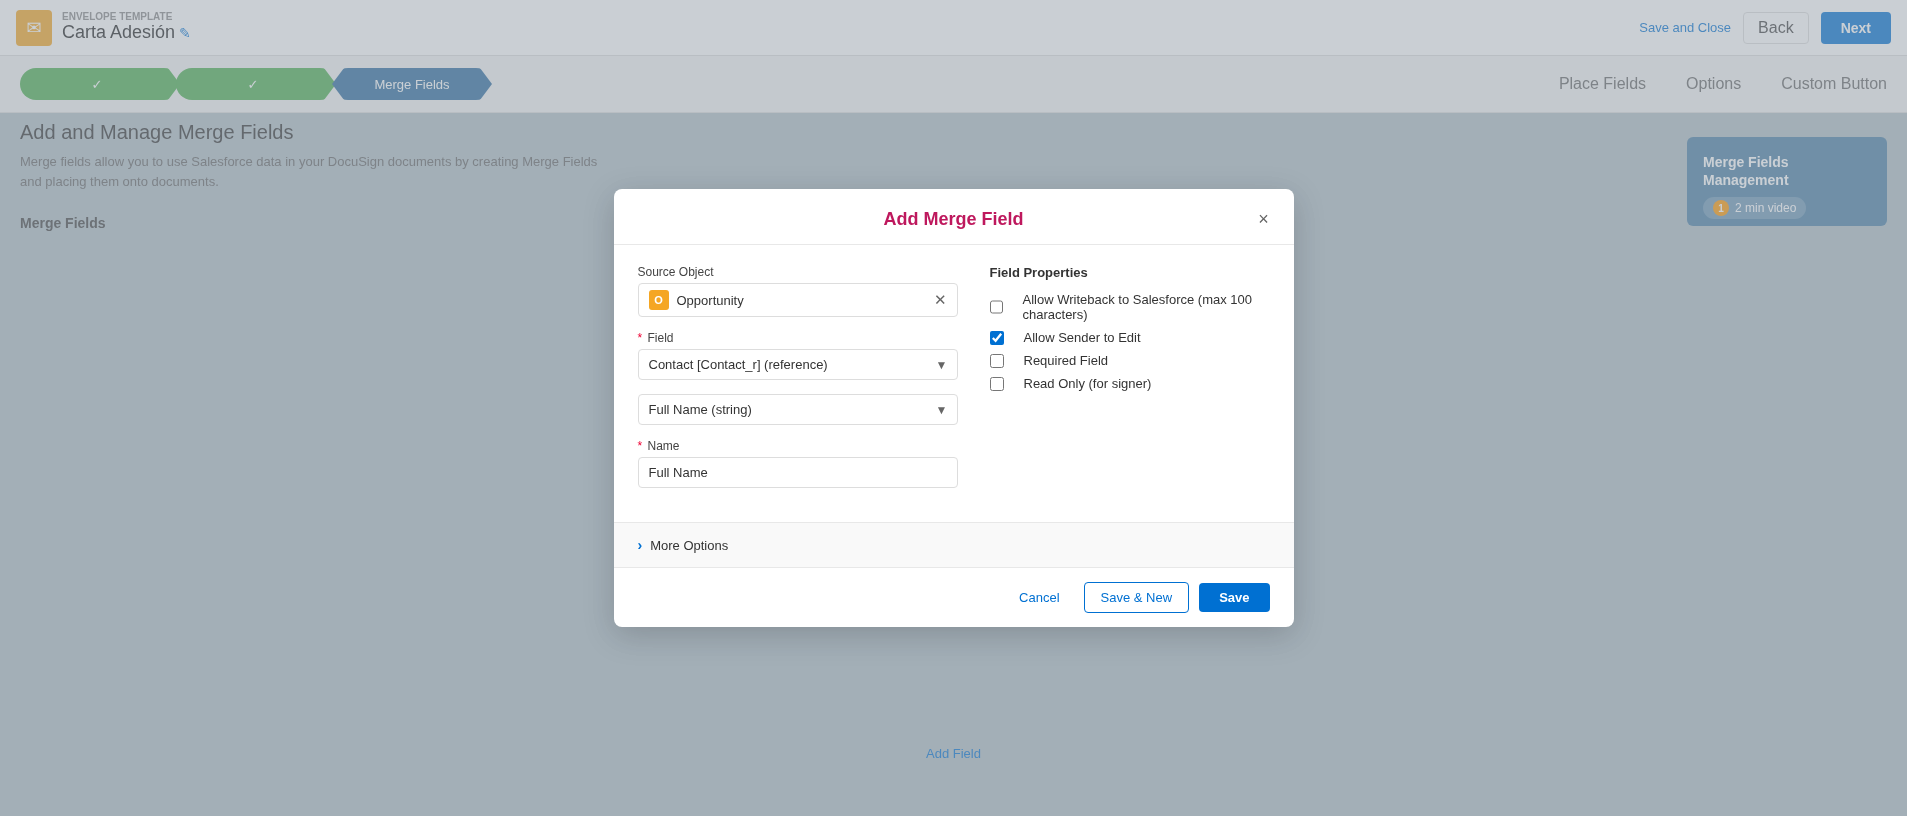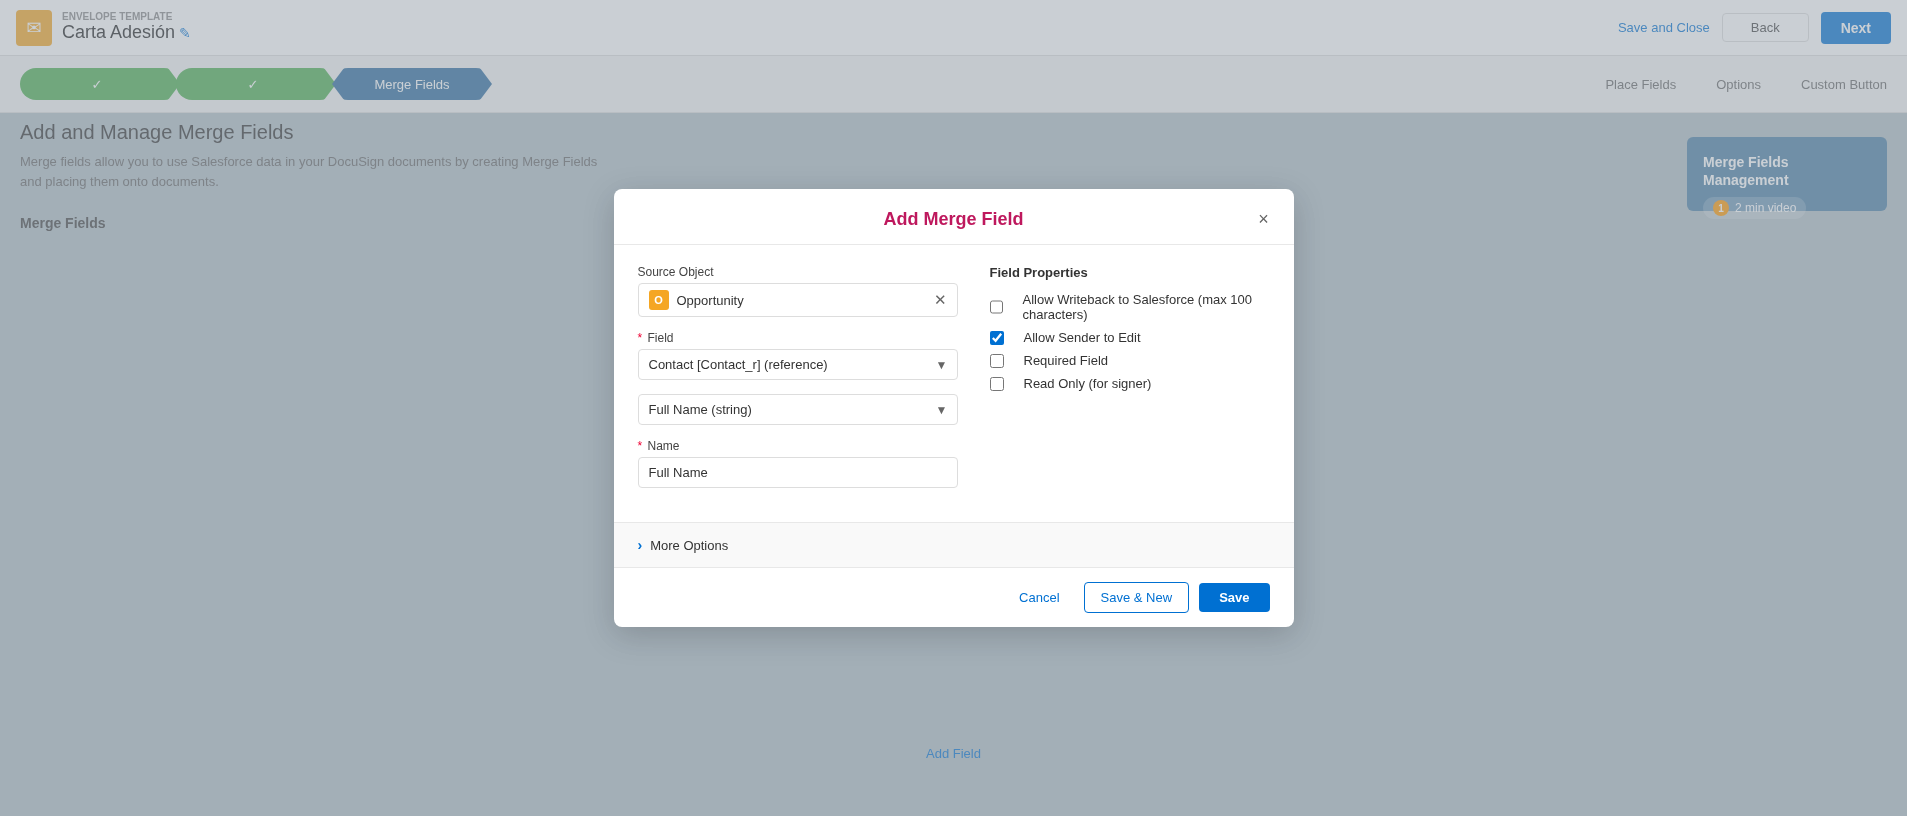--- a/index.html
+++ b/index.html
@@ -14,21 +14,21 @@
     .topbar-left { display: flex; align-items: center; gap: 10px; }
     .topbar-icon {
       width: 36px; height: 36px; background: #f5a623; border-radius: 4px;
       display: flex; align-items: center; justify-content: center; color: #fff; font-size: 18px;
     }
     .topbar-label { font-size: 10px; color: #888; text-transform: uppercase; font-weight: 600; line-height: 1; }
     .topbar-title { font-size: 18px; color: #222; font-weight: 400; }
     .topbar-edit { color: #0070d2; font-size: 14px; margin-left: 4px; cursor: pointer; }
     .topbar-right { display: flex; align-items: center; gap: 12px; }
     .btn-save-close { background: none; border: none; color: #0070d2; font-size: 13px; cursor: pointer; }
-    .btn-back { background: none; border: 1px solid #ddd; color: #444; padding: 6px 28px; border-radius: 4px; cursor: pointer; font-size: 13px; text-align: right; }
+    .btn-back { background: none; border: 1px solid #ddd; color: #444; padding: 6px 14px; border-radius: 4px; cursor: pointer; font-size: 16px; text-align: right; }
     .btn-next { background: #0070d2; color: #fff; border: none; padding: 8px 20px; border-radius: 4px; font-size: 14px; font-weight: 600; cursor: pointer; }
 
     
     .steps-bar {
       display: flex; align-items: center; background: #f3f3f3;
       padding: 12px 20px; gap: 0; border-bottom: 1px solid #ddd;
       position: relative; z-index: 5;
     }
     .step {
       display: flex; align-items: center; position: relative;
@@ -40,37 +40,37 @@
       background: #4caf50; min-width: 160px;
       clip-path: polygon(0 0, calc(100% - 12px) 0, 100% 50%, calc(100% - 12px) 100%, 0 100%, 12px 50%);
     }
     .step-pill:first-child {
       clip-path: polygon(0 0, calc(100% - 12px) 0, 100% 50%, calc(100% - 12px) 100%, 0 100%);
     }
     .step-pill.active { background: #2d6b9e; }
     .step-check { margin-right: 6px; }
 
     .steps-right { margin-left: auto; display: flex; gap: 40px; align-items: center; }
-    .steps-right-item { font-size: 13px; color: #666; cursor: pointer; }
+    .steps-right-item { font-size: 16px; color: #666; cursor: pointer; }
 
     
     .main-content {
       display: flex; gap: 0; padding: 8px 20px; position: relative;
       min-height: 700px;
     }
     .content-area { flex: 1; }
     .page-title { font-size: 20px; color: #333; margin-bottom: 8px; font-weight: 400; }
     .page-desc { font-size: 13px; color: #666; margin-bottom: 24px; max-width: 600px; line-height: 1.5; }
 
     .merge-fields-label { font-size: 14px; color: #444; font-weight: 600; margin-bottom: 12px; }
     .add-field-link { color: #0070d2; font-size: 13px; cursor: pointer; text-decoration: none; margin-left: auto; }
 
     .sidebar-panel {
       width: 200px; background: #4a7fa5; border-radius: 6px; padding: 16px;
-      color: #fff; position: absolute; right: 20px; top: 24px; height: 74px;
+      color: #fff; position: absolute; right: 20px; top: 24px; height: 89px;
     }
     .sidebar-panel-title { font-size: 14px; font-weight: 600; line-height: 1.3; margin-bottom: 8px; }
     .sidebar-badge {
       display: inline-flex; align-items: center; gap: 6px;
       background: rgba(255,255,255,0.2); border-radius: 12px;
       padding: 3px 10px; font-size: 12px;
     }
     .badge-dot { width: 16px; height: 16px; background: #ff9800; border-radius: 50%; display: flex; align-items: center; justify-content: center; font-size: 10px; font-weight: 700; color: #fff; }
 
     

